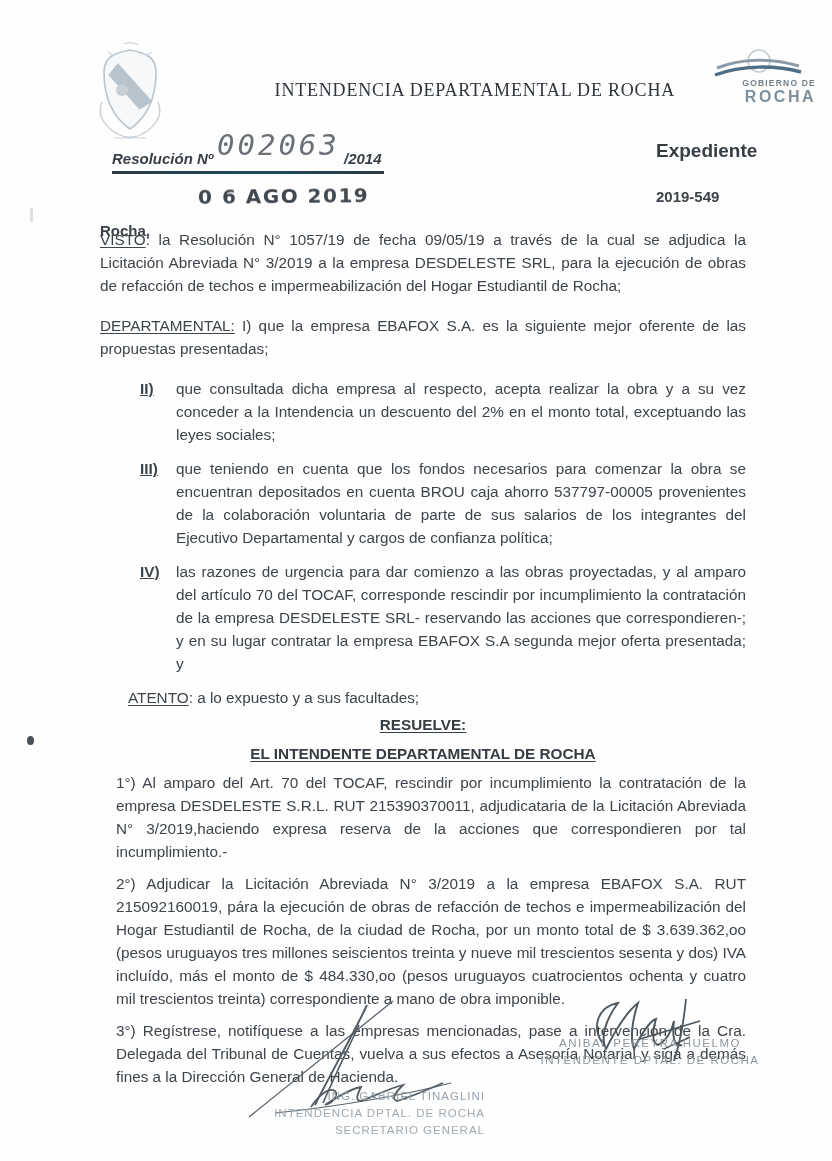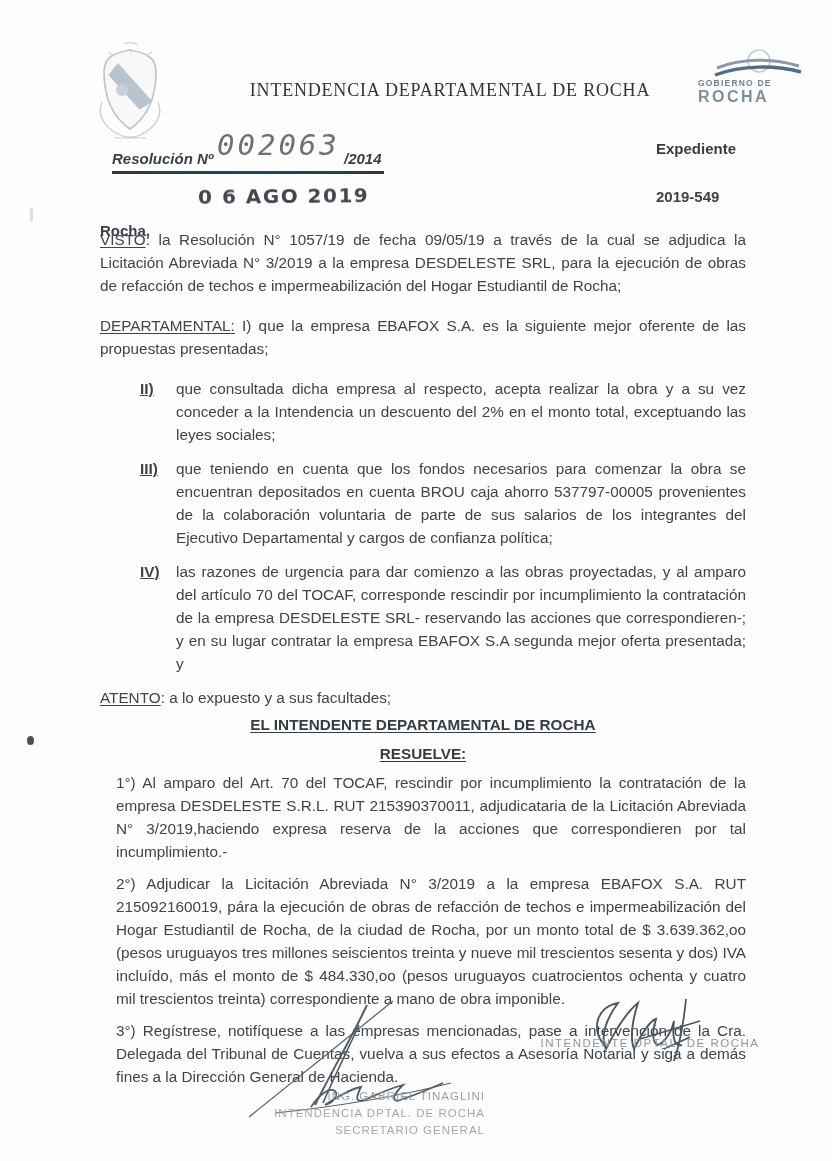--- a/index.html
+++ b/index.html
@@ -5,40 +5,40 @@
   html,body{margin:0;padding:0;}
   body{
     width:832px;height:1161px;overflow:hidden;background:#ffffff;
     font-family:"Liberation Sans","DejaVu Sans",sans-serif;
     color:#3d444b;position:relative;
   }
   .page{position:absolute;inset:0;background:#fefefe;}
   
   .coat{position:absolute;left:88px;top:42px;width:84px;height:100px;opacity:.65;}
   .doc-title{
-    position:absolute;left:225px;top:80px;width:450px;text-align:center;
+    position:absolute;left:225px;top:80px;width:450px;text-align:right;
     font-family:"Liberation Serif","DejaVu Serif",serif;
     font-size:18px;letter-spacing:.8px;color:#2f353c;font-weight:500;
   }
-  .gob-logo{position:absolute;left:698px;top:48px;width:118px;text-align:left;}
+  .gob-logo{position:absolute;left:698px;top:48px;width:118px;text-align:right;}
   .gob-logo svg{display:block;margin:0 auto;}
   .gob-line1{font-size:8.5px;font-weight:bold;letter-spacing:1.2px;color:#72818d;margin-top:-4px;}
   .gob-line2{font-size:16px;font-weight:bold;letter-spacing:2.5px;color:#7e8f9d;}
   
   .res-line{position:absolute;left:112px;top:150px;width:280px;font-style:italic;}
   .res-label{font-size:15px;font-weight:bold;color:#383f46;}
   .res-stamp{
     position:absolute;left:105px;top:-22px;
     font-family:"DejaVu Sans Mono","Liberation Mono",monospace;
     font-size:29px;color:#5c6269;letter-spacing:3px;font-weight:400;opacity:.9;
   }
   .res-year{position:absolute;left:232px;top:0;font-size:15px;font-weight:bold;color:#383f46;}
   .res-underline{position:absolute;left:0;top:21px;width:272px;height:2.5px;
     background:linear-gradient(90deg,#2c3a44,#1d4a5e 55%,#2c3a44);}
-  .expediente{position:absolute;left:656px;top:140px;font-size:15px;font-weight:bold;color:#363d44;}
+  .expediente{position:absolute;left:656px;top:140px;font-size:19px;font-weight:bold;color:#363d44;}
   .exp-num{position:absolute;left:656px;top:188px;font-size:15px;font-weight:bold;color:#3c434a;}
   .city{position:absolute;left:100px;top:188px;font-size:15px;font-weight:bold;color:#3a4148;margin-top:34px;}
   .date-stamp{
     position:absolute;left:198px;top:184px;font-size:20px;font-weight:bold;
     color:#41474e;letter-spacing:1.5px;transform:rotate(-.6deg);
     filter:blur(.4px);font-family:"DejaVu Sans","Liberation Sans",sans-serif;
   }
   
   .content{position:absolute;left:100px;top:228px;width:646px;
     font-size:15.3px;line-height:23px;text-align:justify;color:#3d444b;}
@@ -124,24 +124,24 @@
     <div class="item">
       <span class="item-lbl">III)</span>
       <span>que teniendo en cuenta que los fondos necesarios para comenzar la obra se encuentran depositados en cuenta BROU caja ahorro 537797-00005 provenientes de la colaboración voluntaria de parte de sus salarios de los integrantes del Ejecutivo Departamental y cargos de confianza política;</span>
     </div>
 
     <div class="item">
       <span class="item-lbl">IV)</span>
       <span>las razones de urgencia para dar comienzo a las obras proyectadas, y al amparo del artículo 70 del TOCAF, corresponde rescindir por incumplimiento la contratación de la empresa DESDELESTE SRL- reservando las acciones que correspondieren-; y en su lugar contratar la empresa EBAFOX S.A segunda mejor oferta presentada; y</span>
     </div>
 
-    <p class="para" style="margin-bottom:4px;"><span class="lbl">ATENTO</span><span>: a lo expuesto y a sus facultades;</span></p>
+    <p class="para" style="margin-bottom:4px;margin-left:28px;"><span class="lbl">ATENTO</span><span>: a lo expuesto y a sus facultades;</span></p>
 
+    <div class="center-head">RESUELVE:</div>
     <div class="center-head">EL INTENDENTE DEPARTAMENTAL DE ROCHA</div>
-    <div class="center-head">RESUELVE:</div>
 
     <p class="resolution-para">1°) Al amparo del Art. 70 del TOCAF, rescindir por incumplimiento la contratación de la empresa DESDELESTE S.R.L. RUT 215390370011, adjudicataria de la Licitación Abreviada N° 3/2019,haciendo expresa reserva de la acciones que correspondieren por tal incumplimiento.-</p>
     <p class="resolution-para">2°) Adjudicar la Licitación Abreviada N° 3/2019 a la empresa EBAFOX S.A. RUT 215092160019, pára la ejecución de obras de refacción de techos e impermeabilización del Hogar Estudiantil  de Rocha, de la ciudad de Rocha, por un monto total de $ 3.639.362,oo (pesos uruguayos tres millones seiscientos treinta y nueve mil trescientos sesenta y dos) IVA incluído, más el monto de $ 484.330,oo (pesos uruguayos cuatrocientos ochenta y cuatro mil trescientos treinta) correspondiente a mano de obra imponible.</p>
     <p class="resolution-para">3°) Regístrese, notifíquese a las empresas mencionadas, pase a intervención de la Cra. Delegada del Tribunal de Cuentas, vuelva a sus efectos a Asesoría Notarial y siga a demás fines a la Dirección General de Hacienda.</p>
 
   </div>
 
   <div class="sig-left-svg">
     <svg width="260" height="130" viewBox="0 0 260 130">
       <path d="M4 122 L 148 6" stroke="#5a636c" stroke-width="1.3" fill="none"></path>
@@ -159,16 +159,17 @@
 
   <div class="sig-right-svg">
     <svg width="150" height="95" viewBox="0 0 150 95">
       <path d="M26 52 C 10 36, 16 12, 38 8 C 26 24, 20 42, 26 54 C 36 34, 48 16, 58 8 C 52 26, 50 44, 54 54 C 62 38, 70 26, 76 24 C 72 36, 72 48, 78 50 C 86 46, 92 36, 94 26 C 92 42, 94 52, 102 50" stroke="#4d575f" stroke-width="1.9" fill="none"></path>
       <path d="M60 44 C 80 38, 100 32, 120 26" stroke="#4d575f" stroke-width="1.6" fill="none"></path>
       <path d="M106 4 C 104 24, 100 48, 94 66" stroke="#4d575f" stroke-width="1.8" fill="none"></path>
       <path d="M84 54 C 92 50, 102 46, 110 42" stroke="#4d575f" stroke-width="1.4" fill="none"></path>
     </svg>
   </div>
   <div class="sig-right-text">
+    <div>ANIBAL PEREYRA HUELMO</div>
     <div>INTENDENTE DPTAL. DE ROCHA</div>
   </div>
 
 </div>
 
 </body></html>

